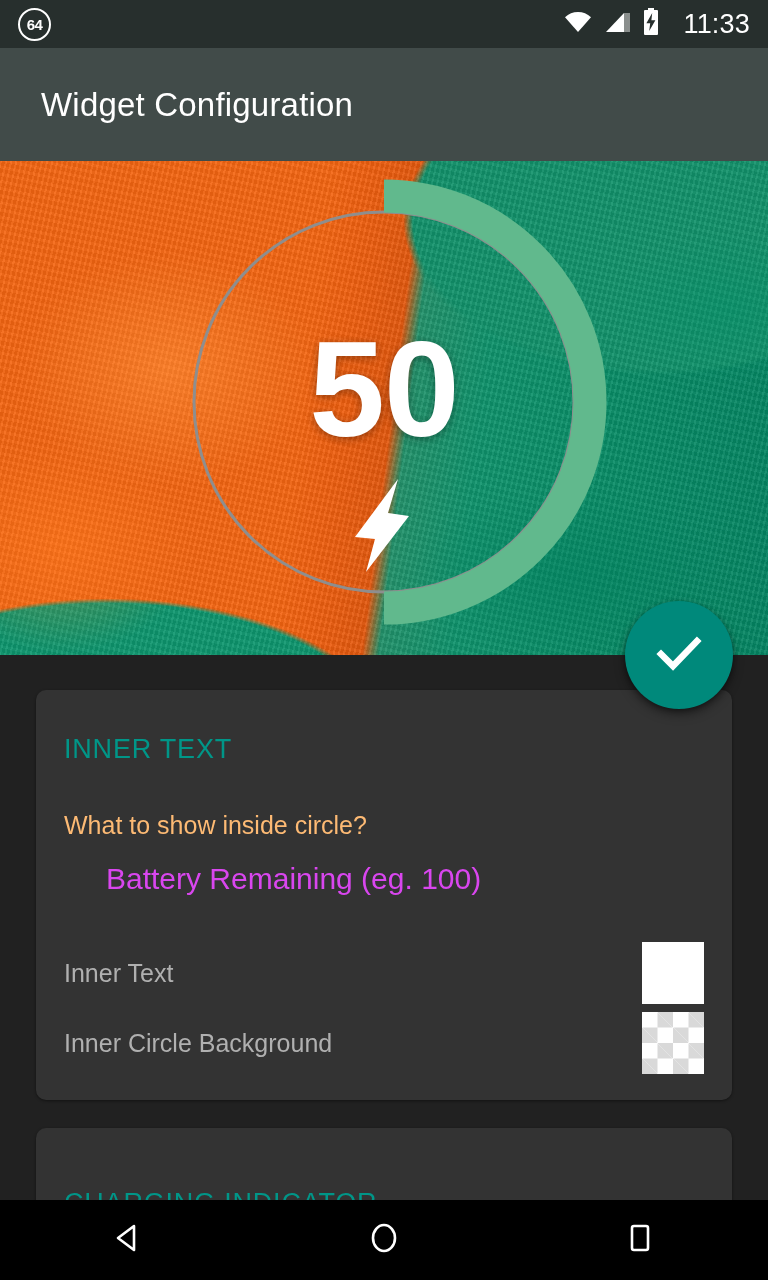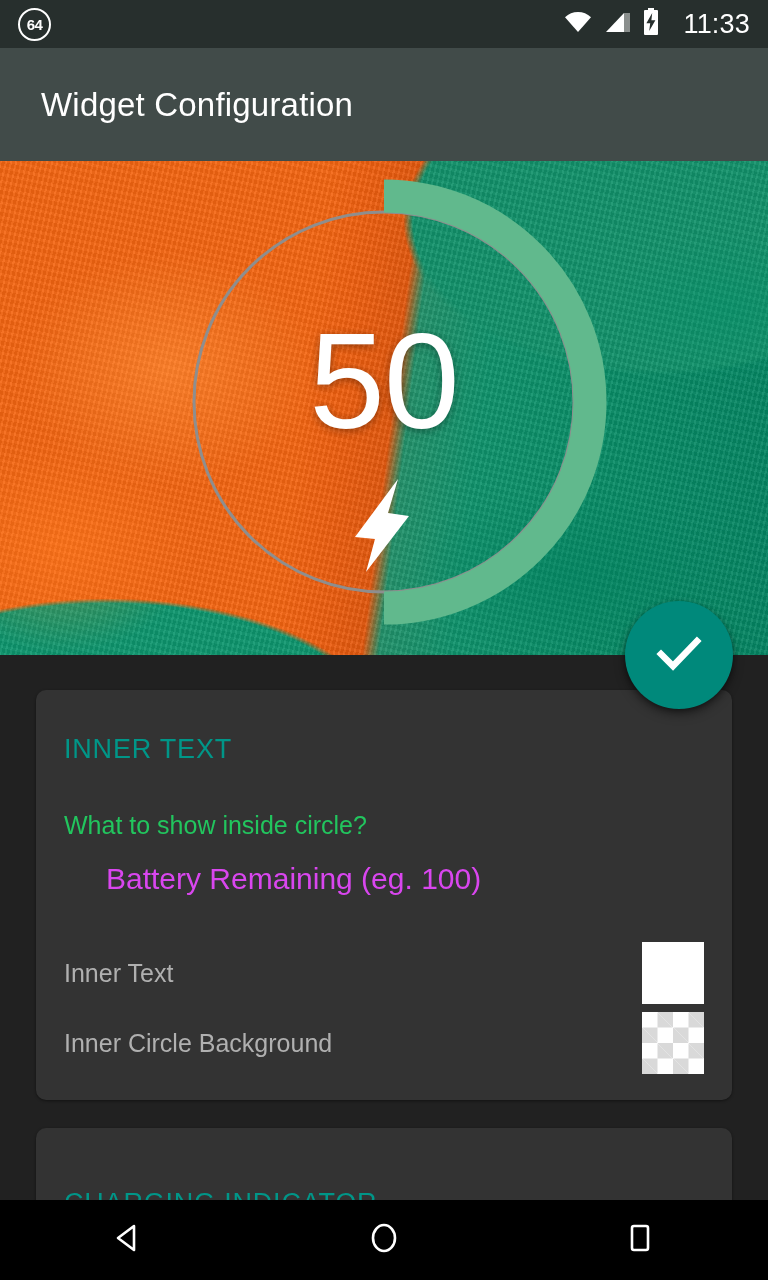--- a/index.html
+++ b/index.html
@@ -119,26 +119,26 @@
   }
   .gauge-svg {
     position: absolute;
     top: 0; left: 0;
     width: 768px;
     height: 494px;
   }
   .gauge-value {
     position: absolute;
     left: 0;
-    top: 152px;
+    top: 160px;
     width: 768px;
     text-align: center;
     color: #ffffff;
     font-size: 136px;
-    font-weight: 400;
+    font-weight: 700;
     letter-spacing: -1px;
     line-height: 1;
     text-shadow: 0 2px 9px rgba(0,0,0,0.35);
   }
 
   
   .fab {
     position: absolute;
     left: 625px;
     top: 601px;
@@ -175,21 +175,21 @@
   .card-header {
     color: #009688;
     font-size: 27px;
     font-weight: 400;
     letter-spacing: 0.8px;
     padding: 44px 0 0 28px;
   }
   .card.second .card-header { padding-top: 60px; }
 
   .pref-question {
-    color: #22c55e;
+    color: #fdba74;
     font-size: 25px;
     font-weight: 400;
     padding: 46px 0 0 28px;
   }
   .pref-value {
     color: #d946ef;
     font-size: 30px;
     font-weight: 400;
     padding: 22px 0 0 70px;
   }

